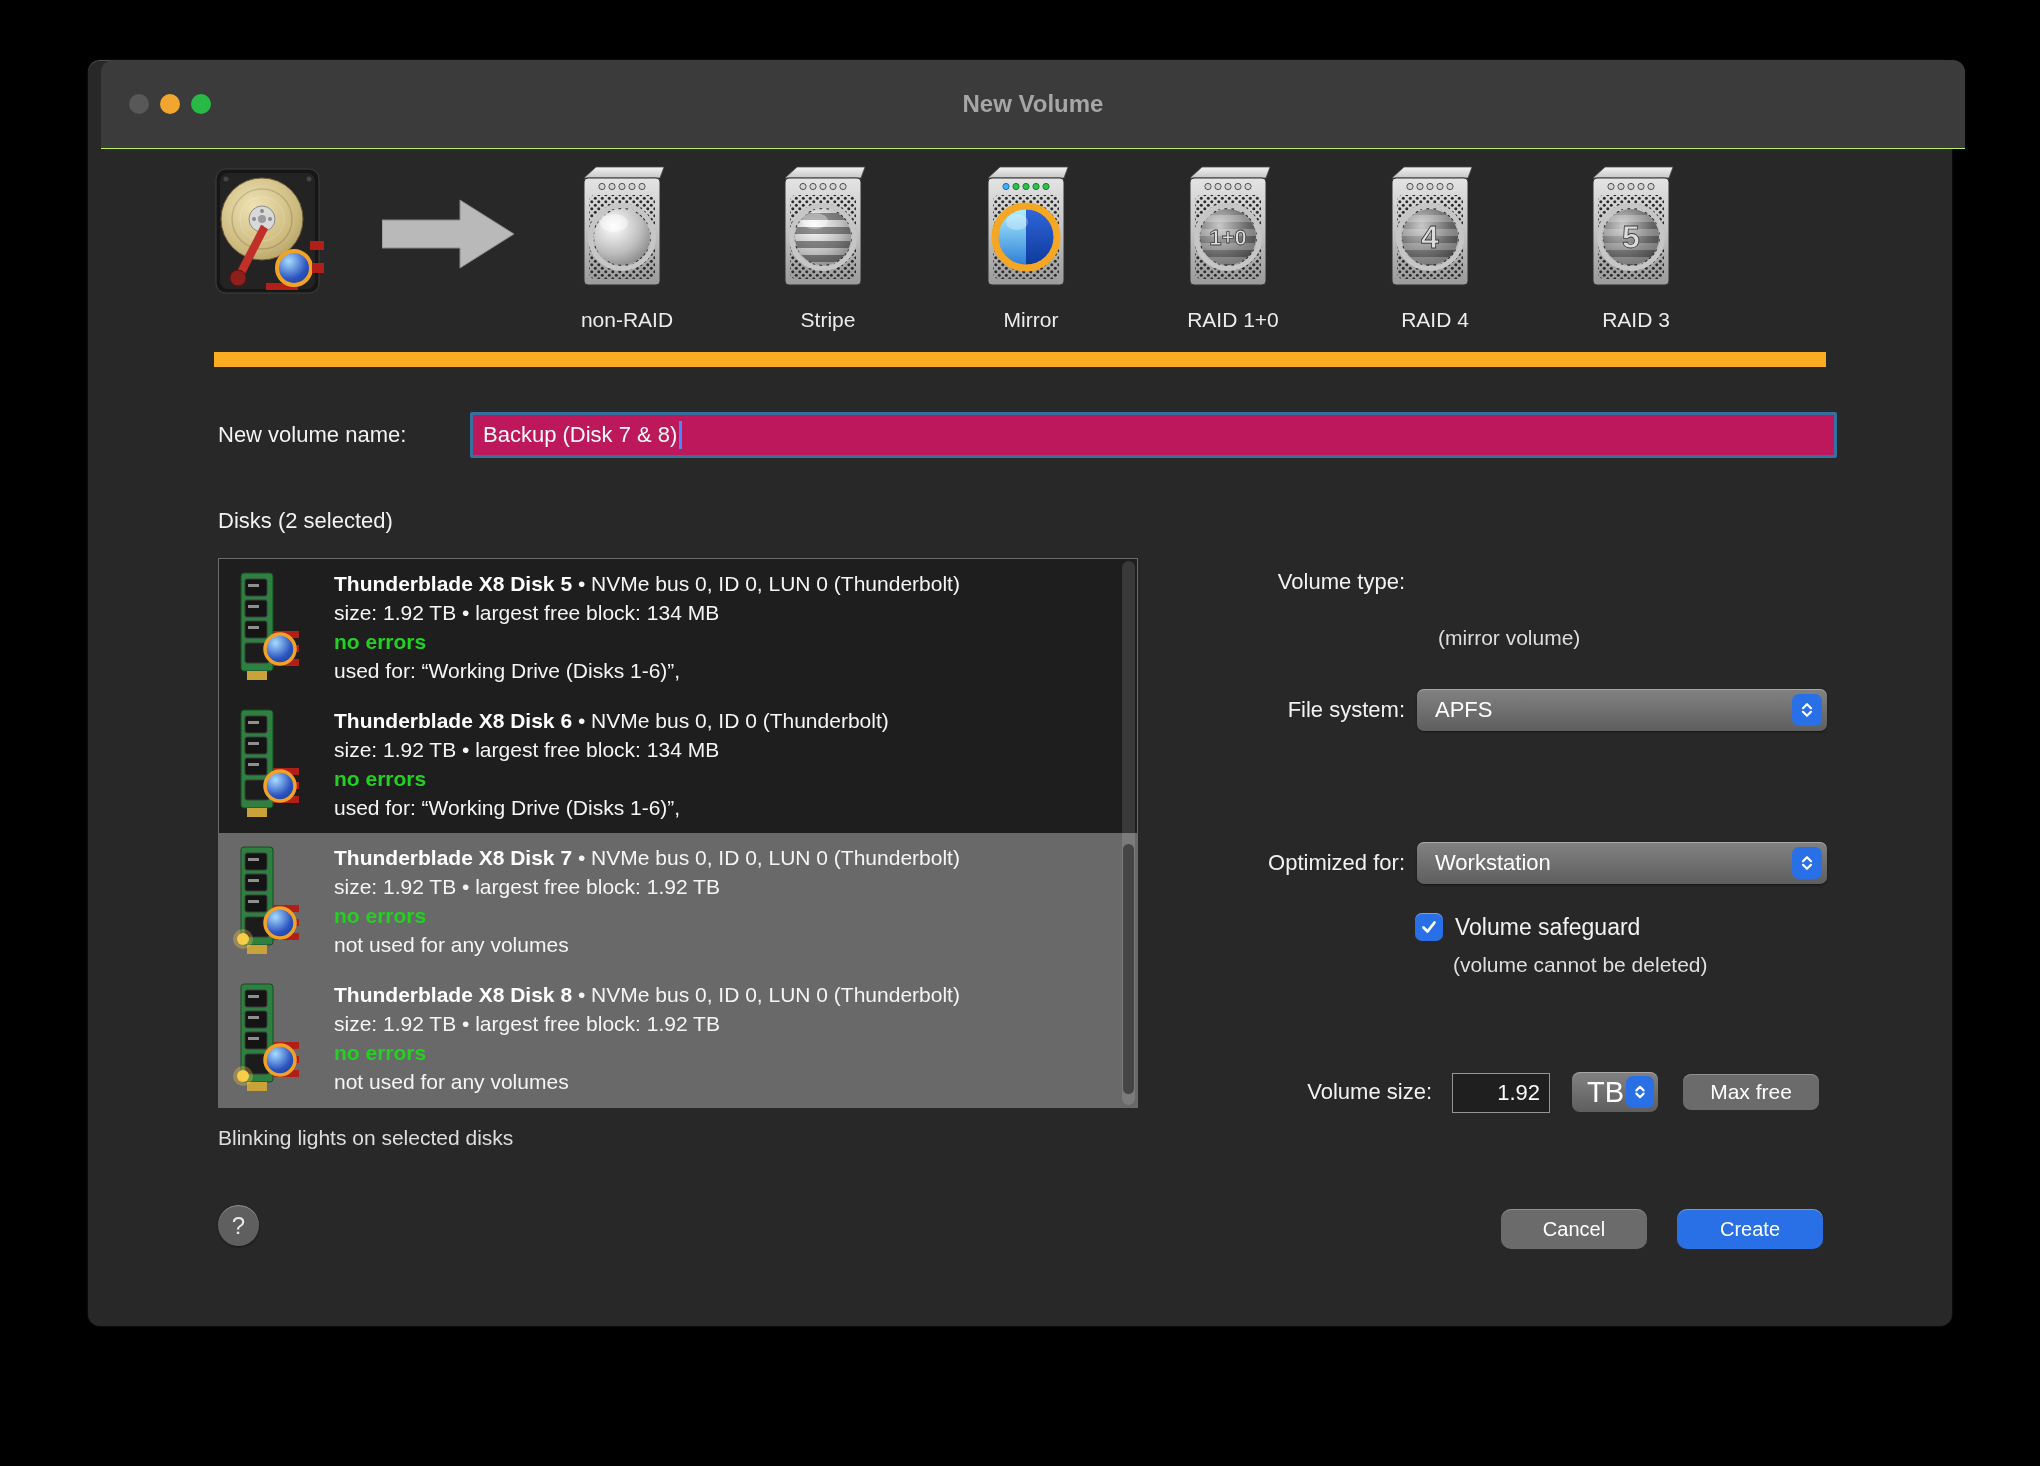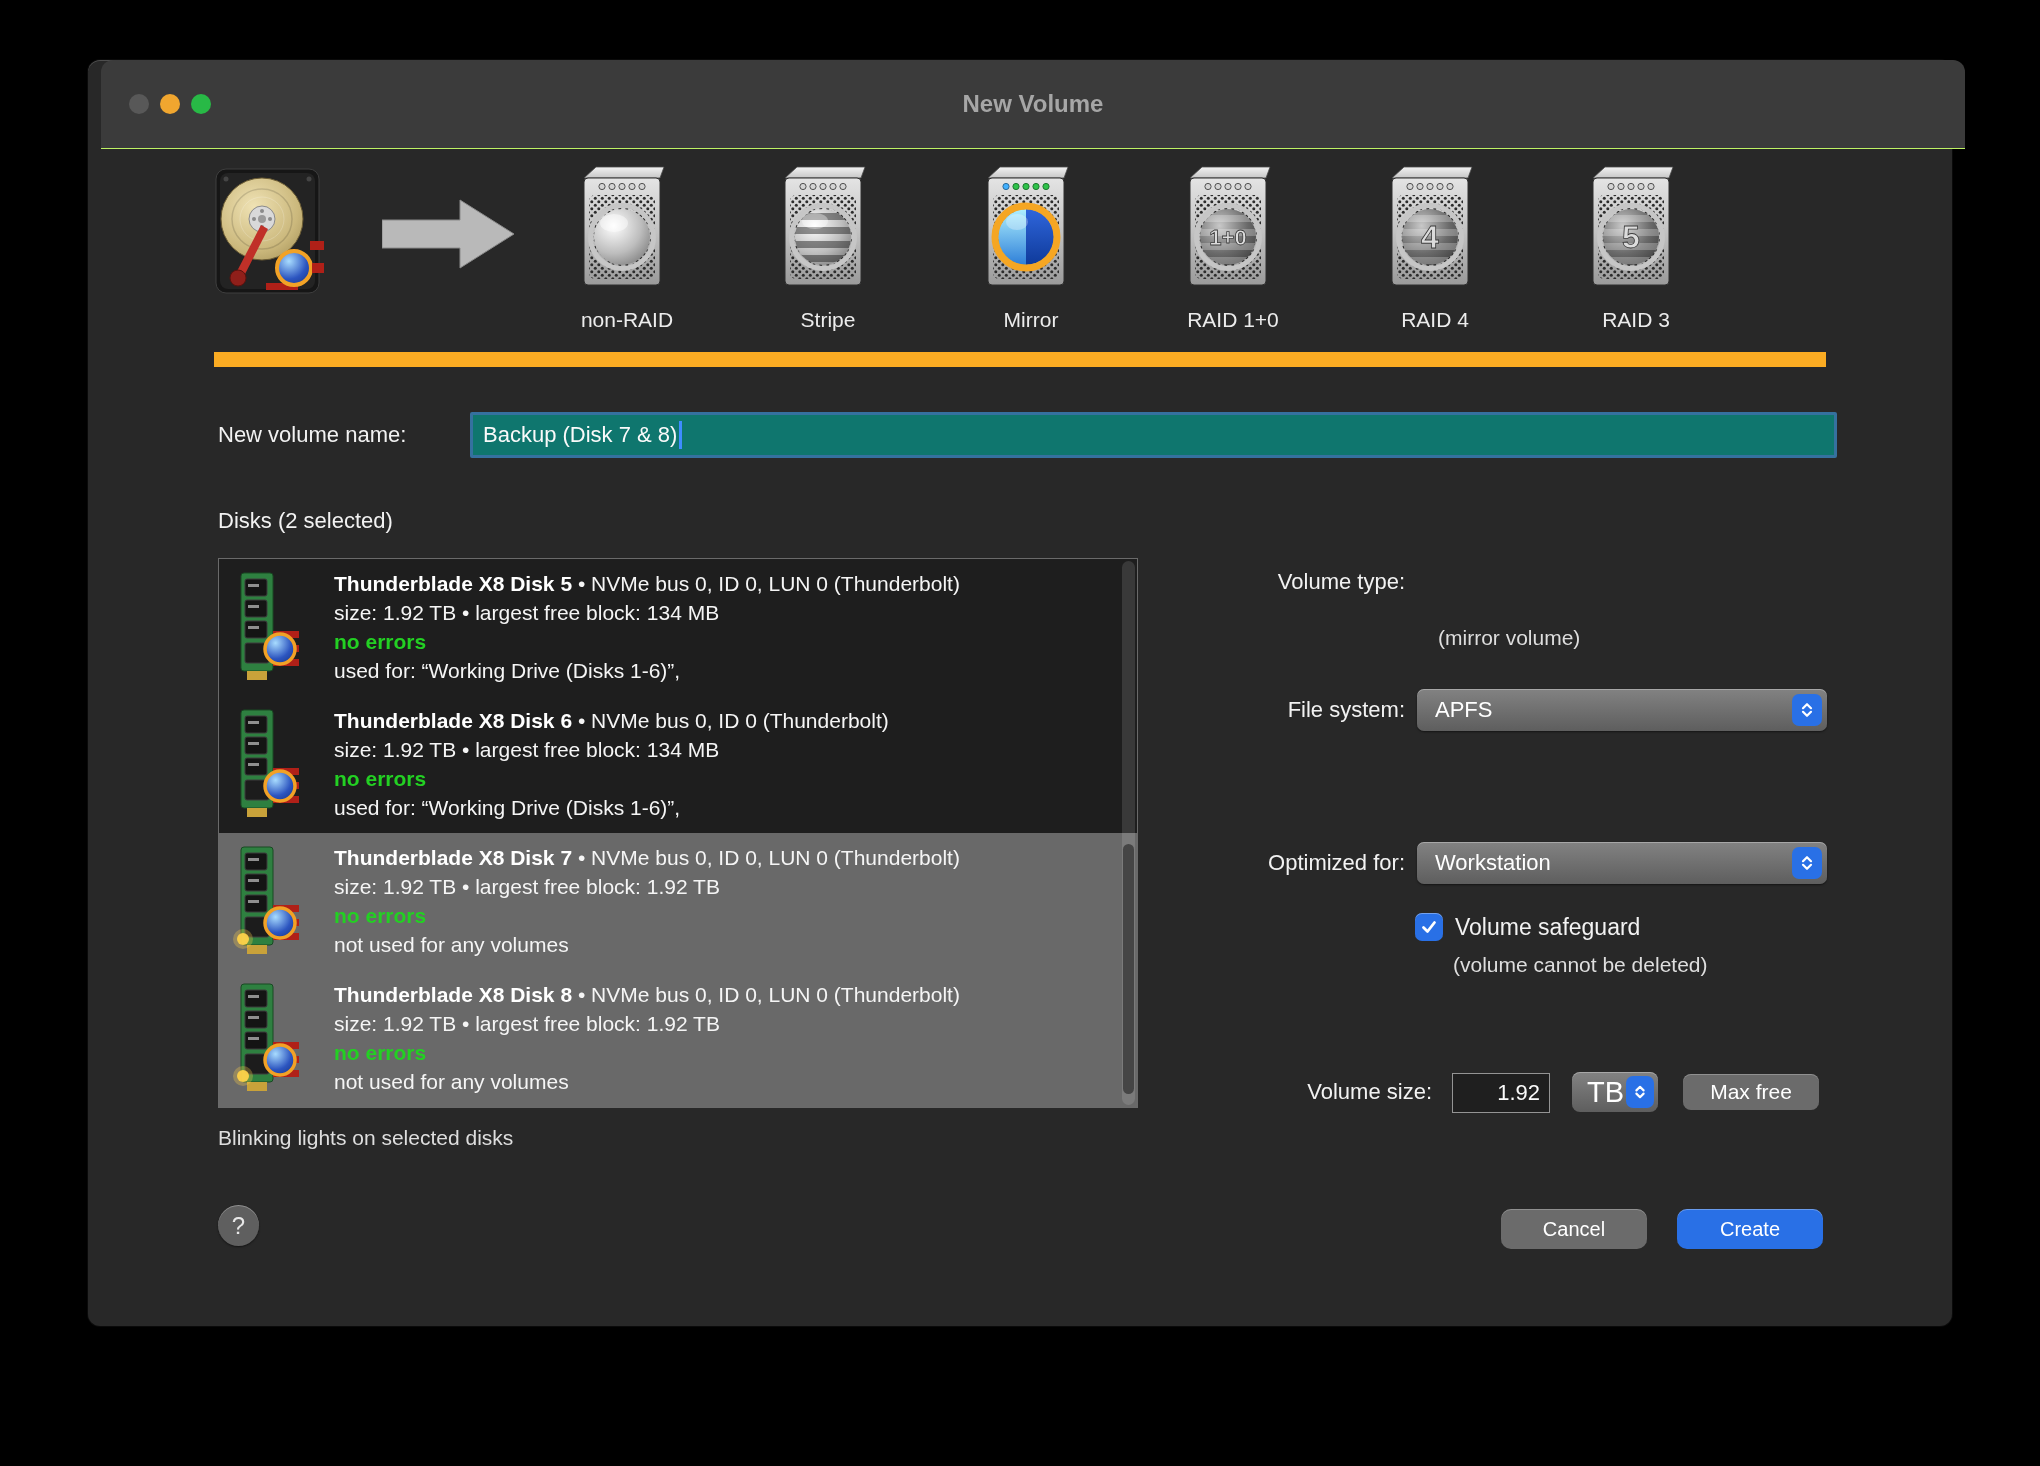--- a/index.html
+++ b/index.html
@@ -17,21 +17,21 @@
   .tl.max{background:#28b946;}
 
   .abs{position:absolute;}
   .lbl{color:#f2f2f2;font-size:22px;}
   .note{color:#dedede;font-size:21px;}
 
   .raid-label{position:absolute;width:170px;text-align:center;color:#ececec;font-size:21px;top:248px;}
   .orange-bar{position:absolute;left:126px;top:292px;width:1612px;height:15px;background:#fbac23;}
 
   .name-label{left:130px;top:352px;height:46px;line-height:46px;}
-  .name-field{left:382px;top:352px;width:1351px;height:40px;background:#0f766e;border:3px solid #35719f;
+  .name-field{left:382px;top:352px;width:1351px;height:40px;background:#be185d;border:3px solid #35719f;
               border-radius:2px;display:flex;align-items:center;padding-left:10px;}
   .name-text{color:#fafafa;font-size:22px;}
   .caret{display:inline-block;width:3px;height:28px;background:#3f8cff;margin-left:2px;}
 
   .disks-header{left:130px;top:448px;font-size:22px;}
   .disk-list{left:130px;top:498px;width:918px;height:548px;border:1px solid #6a6a6a;background:#1e1e1e;}
   .disk-row{position:absolute;left:0;width:918px;height:137px;background:#1e1e1e;}
   .disk-row.selected{background:#696969;}
   .disk-row .txt{position:absolute;left:115px;top:10px;}
   .disk-row .line{height:29px;line-height:29px;font-size:21px;color:#f5f5f5;white-space:nowrap;}

